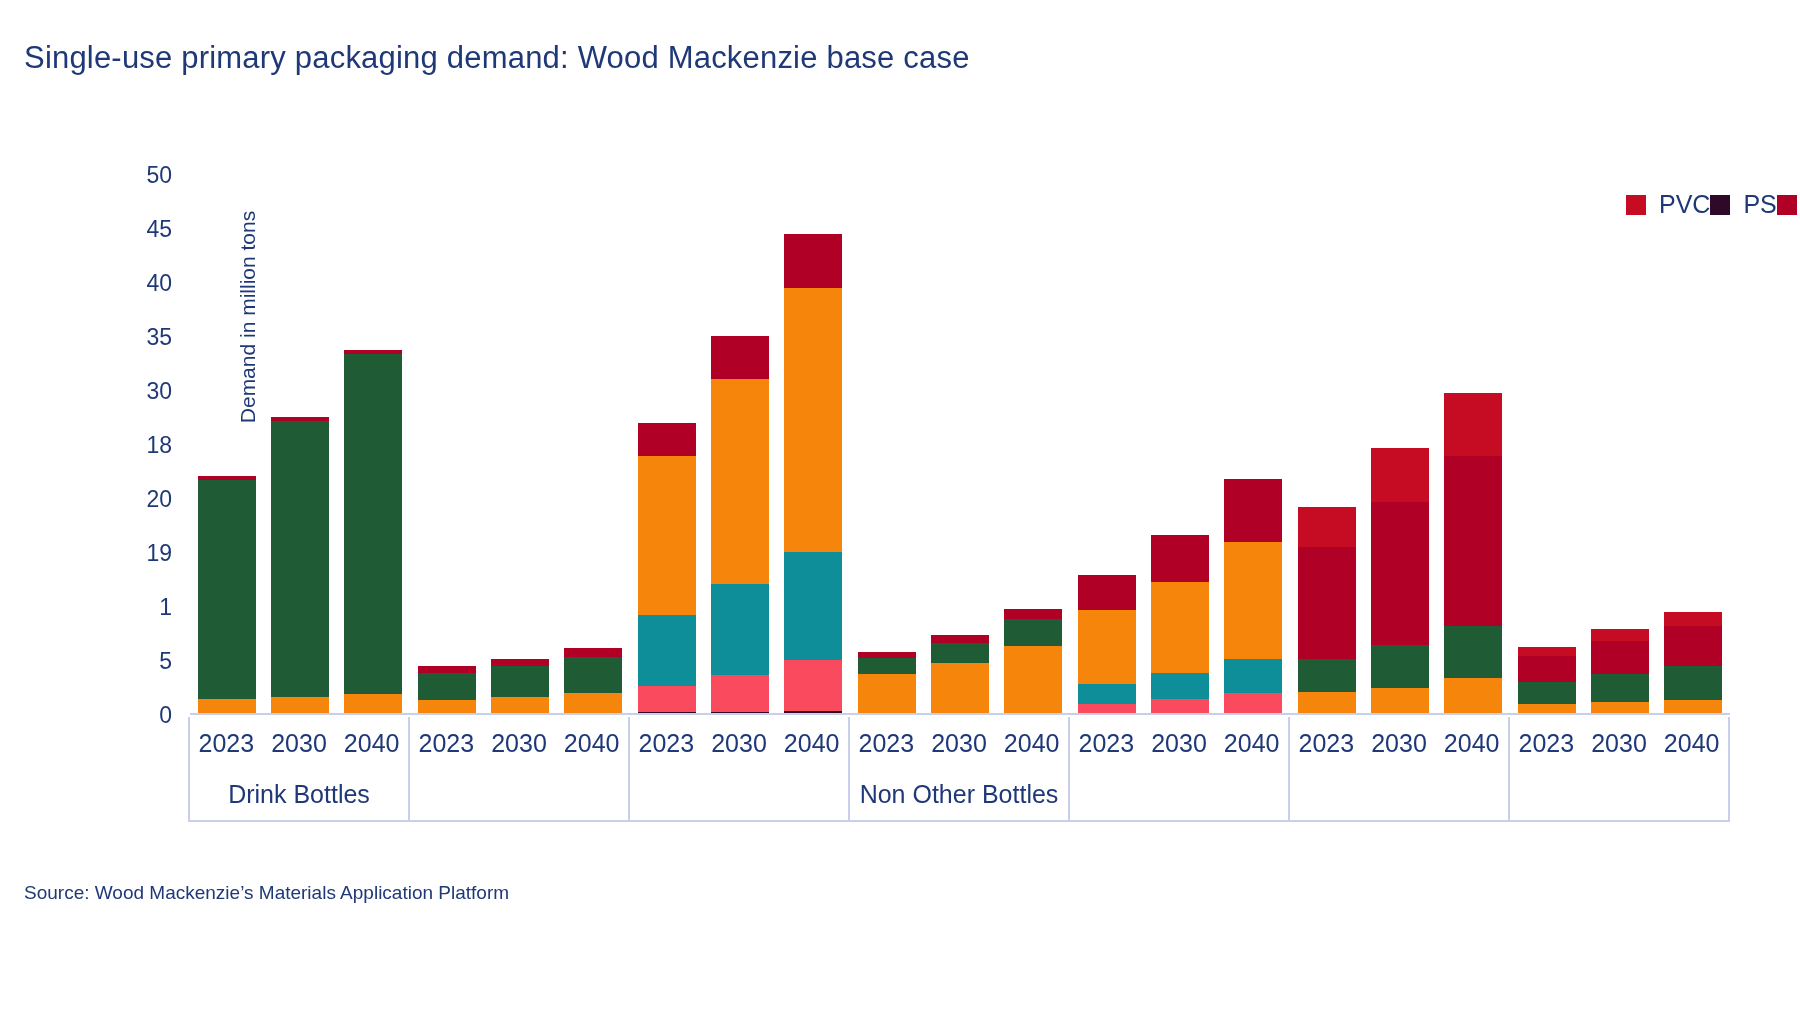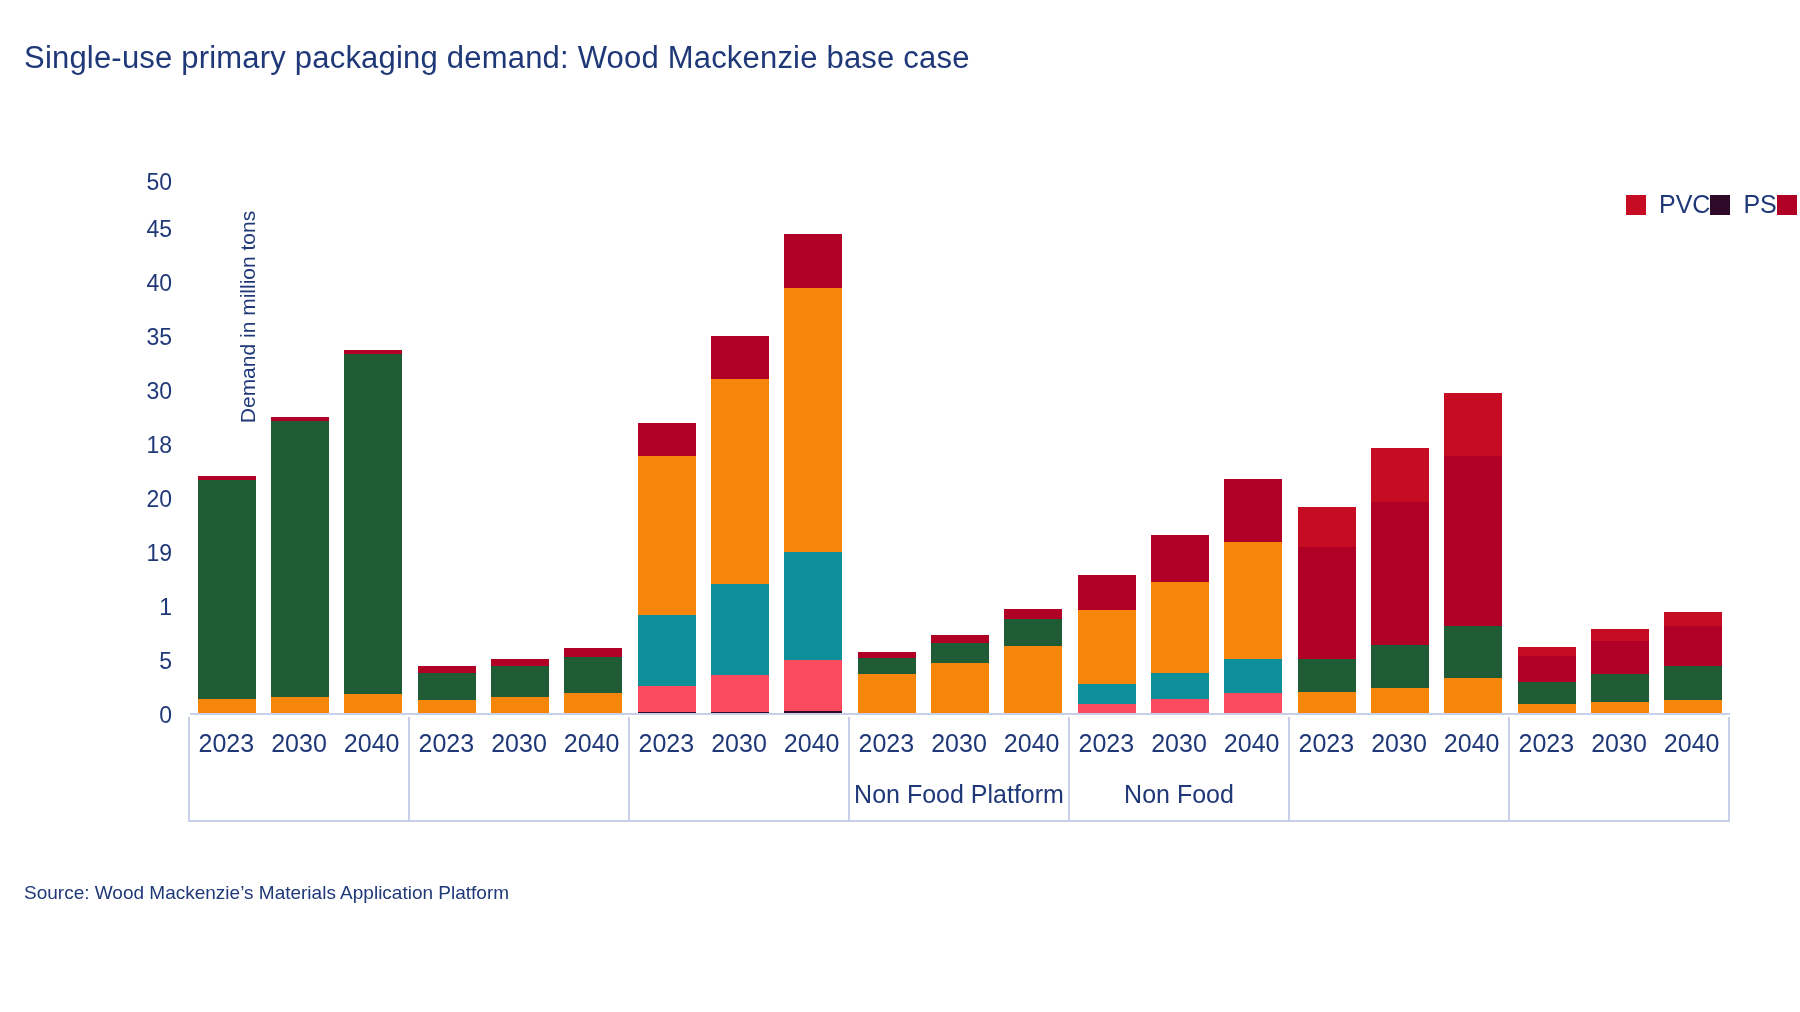--- a/index.html
+++ b/index.html
@@ -177,21 +177,21 @@
       <div class="y-tick" style="top: 540px;">0</div>
       <div class="y-tick" style="top: 486px;">5</div>
       <div class="y-tick" style="top: 432px;">1</div>
       <div class="y-tick" style="top: 378px;">19</div>
       <div class="y-tick" style="top: 324px;">20</div>
       <div class="y-tick" style="top: 270px;">18</div>
       <div class="y-tick" style="top: 216px;">30</div>
       <div class="y-tick" style="top: 162px;">35</div>
       <div class="y-tick" style="top: 108px;">40</div>
       <div class="y-tick" style="top: 54px;">45</div>
-      <div class="y-tick" style="top: 7px;">50</div>
+      <div class="y-tick" style="top: 0px;">50</div>
     </div>
   <div id="bars-layer">
       <div class="bar" style="left: 7.66667px; width: 58px; height: 238.68px;">
         <div class="seg" style="height: 16.2px; background: rgb(245, 133, 11);"></div>
         <div class="seg" style="height: 219.24px; background: rgb(31, 92, 53);"></div>
         <div class="seg" style="height: 3.24px; background: rgb(176, 0, 38);"></div>
       </div>
       <div class="bar" style="left: 81px; width: 58px; height: 298.08px;">
         <div class="seg" style="height: 18.36px; background: rgb(245, 133, 11);"></div>
         <div class="seg" style="height: 275.4px; background: rgb(31, 92, 53);"></div>
@@ -311,50 +311,50 @@
   <div id="x-axis-line"></div>
 </div>
 
 <div id="x-labels">
     <div class="x-group" style="flex: 1 1 0px;">
       <div class="x-years">
         <div class="x-year">2023</div>
         <div class="x-year">2030</div>
         <div class="x-year">2040</div>
       </div>
-    </div>
-    <div class="x-group" style="flex: 1 1 0px;">
-      <div class="x-years">
-        <div class="x-year">2023</div>
-        <div class="x-year">2030</div>
-        <div class="x-year">2040</div>
-      </div>
-    </div>
-    <div class="x-group" style="flex: 1 1 0px;">
-      <div class="x-years">
-        <div class="x-year">2023</div>
-        <div class="x-year">2030</div>
-        <div class="x-year">2040</div>
-      </div>
-    </div>
-    <div class="x-group" style="flex: 1 1 0px;">
-      <div class="x-years">
-        <div class="x-year">2023</div>
-        <div class="x-year">2030</div>
-        <div class="x-year">2040</div>
-      </div>
-      <div class="x-group-name">Non Food Platform</div>
-    </div>
-    <div class="x-group" style="flex: 1 1 0px;">
-      <div class="x-years">
-        <div class="x-year">2023</div>
-        <div class="x-year">2030</div>
-        <div class="x-year">2040</div>
-      </div>
-      <div class="x-group-name">Non Food</div>
+      <div class="x-group-name">Drink Bottles</div>
+    </div>
+    <div class="x-group" style="flex: 1 1 0px;">
+      <div class="x-years">
+        <div class="x-year">2023</div>
+        <div class="x-year">2030</div>
+        <div class="x-year">2040</div>
+      </div>
+    </div>
+    <div class="x-group" style="flex: 1 1 0px;">
+      <div class="x-years">
+        <div class="x-year">2023</div>
+        <div class="x-year">2030</div>
+        <div class="x-year">2040</div>
+      </div>
+    </div>
+    <div class="x-group" style="flex: 1 1 0px;">
+      <div class="x-years">
+        <div class="x-year">2023</div>
+        <div class="x-year">2030</div>
+        <div class="x-year">2040</div>
+      </div>
+      <div class="x-group-name">Non Other Bottles</div>
+    </div>
+    <div class="x-group" style="flex: 1 1 0px;">
+      <div class="x-years">
+        <div class="x-year">2023</div>
+        <div class="x-year">2030</div>
+        <div class="x-year">2040</div>
+      </div>
     </div>
     <div class="x-group" style="flex: 1 1 0px;">
       <div class="x-years">
         <div class="x-year">2023</div>
         <div class="x-year">2030</div>
         <div class="x-year">2040</div>
       </div>
     </div>
     <div class="x-group" style="flex: 1 1 0px;">
       <div class="x-years">

